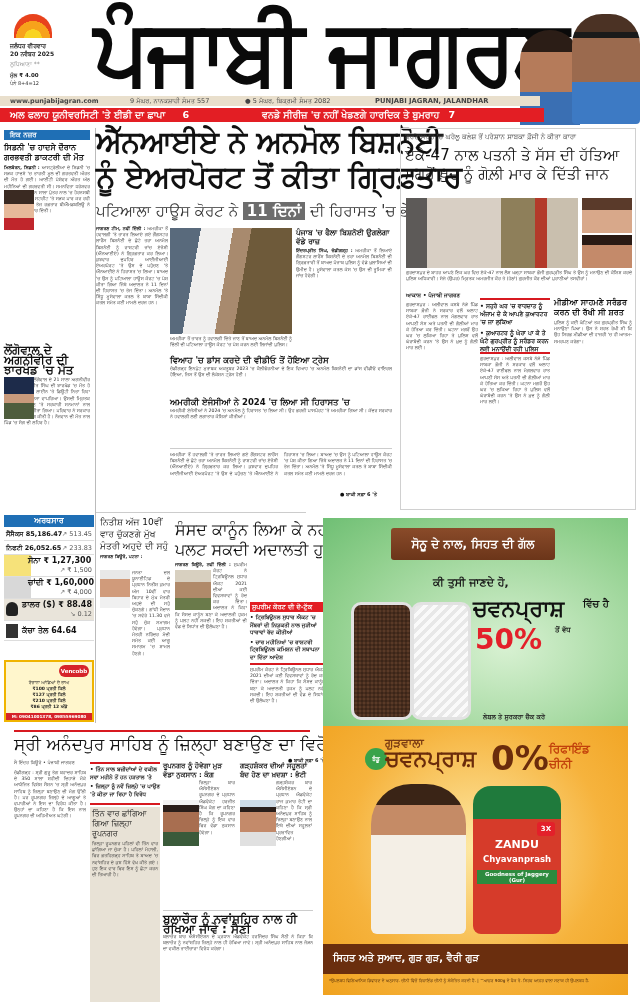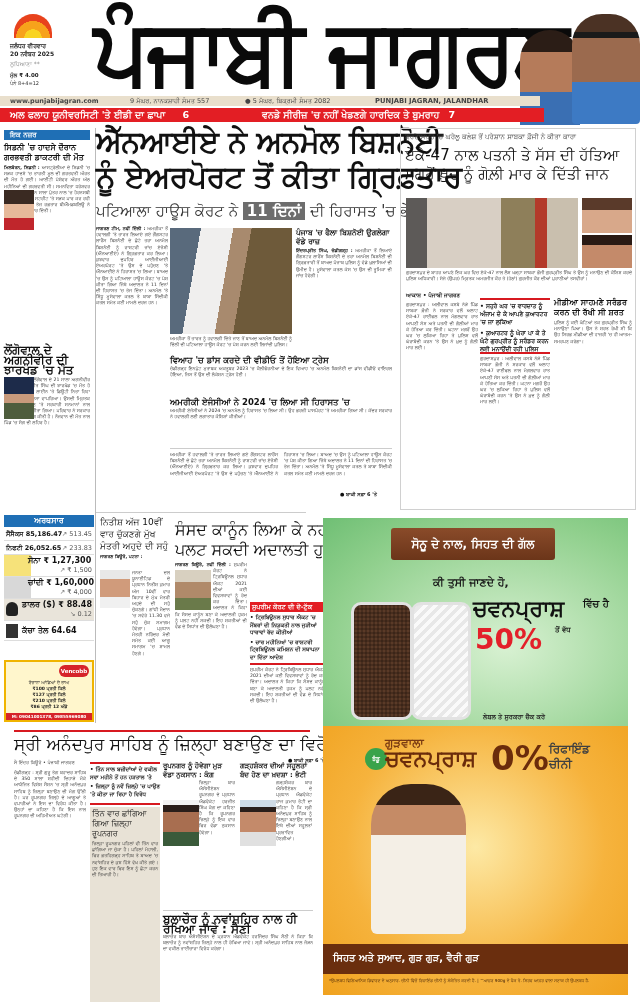--- a/index.html
+++ b/index.html
@@ -58,21 +58,21 @@
   .ad-50 { left:152px; top:105px; font-size:28px; font-weight:900; color:#e3202a; }
   .ad-vadh { left:232px; top:108px; font-size:7px; line-height:9px; font-weight:bold; }
   .ad-cheeni { left:152px; top:142px; font-size:30px; font-weight:900; color:#e3202a; }
   .ad-label { left:160px; top:195px; font-size:6.5px; font-weight:bold; color:#222; }
   .jar-brown { left:28px; top:84px; width:62px; height:118px; background: radial-gradient(circle, #5a3a27 0 1px, #3b2518 2px) 0 0/4px 4px; border:3px solid #e2e2e2; border-radius:10px; }
   .jar-white { left:88px; top:84px; width:60px; height:118px; background: linear-gradient(135deg,#fafafa 25%,#e8e8e8 25% 50%,#fafafa 50% 75%,#e8e8e8 75%) 0 0/10px 10px; border:3px solid #e2e2e2; border-radius:10px; }
   .ad-bottom { left:0; top:208px; width:305px; height:269px; background: radial-gradient(ellipse at 50% 45%, #fde9a5 0%, #f6b33d 60%, #f0a21f 100%); }
   .zandu-gur { left:62px; top:10px; font-size:12px; font-weight:bold; color:#7a3b12; }
   .zandu-chav { left:62px; top:20px; font-size:22px; font-weight:900; color:#6b2c0b; }
   .zandu-0 { left:168px; top:12px; font-size:34px; font-weight:900; color:#6b2c0b; }
-  .zandu-ref { left:226px; top:16px; font-size:12px; line-height:15px; font-weight:bold; color:#404040; }
+  .zandu-ref { left:226px; top:16px; font-size:12px; line-height:15px; font-weight:bold; color:#c2410c; }
   .zandu-logo { left:42px; top:22px; width:22px; height:22px; border-radius:50%; background:#39a34a; color:#fff; font-size:6px; text-align:center; line-height:22px; font-weight:bold; }
   .man { left:48px; top:58px; width:95px; height:150px; background: linear-gradient(180deg,#3a2416 0 14%,#c58b66 14% 34%,#f4efe6 34% 100%); border-radius:40px 40px 6px 6px; }
   .jar { left:150px; top:60px; width:88px; height:148px; background: linear-gradient(180deg,#1f7a3c 0 22%,#d63b2a 22% 100%); border-radius:18px 18px 8px 8px; color:#fff; text-align:center; }
   .jar .brand { position:absolute; top:52px; left:0; width:88px; font-size:11px; font-weight:bold; color:#fff; }
   .jar .prod { position:absolute; top:68px; left:0; width:88px; font-size:8.5px; font-weight:bold; color:#fff; }
   .jar .sub { position:absolute; top:84px; left:4px; width:80px; font-size:5.5px; font-weight:bold; background:#2d8a3e; padding:1px; }
   .ad-band { left:0; top:218px; width:305px; height:30px; background:#6a2e0e; }
   .band-text { left:10px; top:226px; font-size:10px; font-weight:bold; color:#fff; }
   .band-off { left:205px; top:218px; width:100px; height:30px; background:#e3202a; color:#fff; font-size:15px; font-weight:900; line-height:30px; text-align:center; clip-path: polygon(12% 0,100% 0,100% 100%,0 100%); }
   .ad-fine { left:6px; top:252px; width:295px; font-size:4.2px; color:#3a1a05; }
@@ -312,17 +312,23 @@
   <div class="abs" style="left:0;top:208px;width:305px;height:269px;">
     <div class="abs zandu-logo">ਝੰਡੂ</div>
     <div class="abs zandu-gur">ਗੁੜਵਾਲਾ</div>
     <div class="abs zandu-chav">ਚਵਨਪ੍ਰਾਸ਼</div>
     <div class="abs zandu-0">0%</div>
     <div class="abs zandu-ref">
       <div>ਰਿਫਾਇੰਡ</div>
       <div>ਚੀਨੀ</div>
     </div>
     <div class="abs man"></div>
+    <div class="abs jar">
+      <div style="position:absolute;right:6px;top:36px;width:18px;height:14px;background:#e3202a;border-radius:3px;font-size:7px;line-height:14px;font-weight:bold;">3X</div>
+      <div class="brand">ZANDU</div>
+      <div class="prod">Chyavanprash</div>
+      <div class="sub">Goodness of Jaggery (Gur)</div>
+    </div>
     <div class="abs ad-band"></div>
     <div class="abs band-text">ਸਿਹਤ ਅਤੇ ਸੁਆਦ, ਗੁੜ ਗੁੜ, ਵੈਰੀ ਗੁੜ</div>
     <div class="abs ad-fine">*ਉਪਲਬਧ ਵਿਗਿਆਨਿਕ ਡਿਵਾਰਟ ਦੇ ਅਨੁਸਾਰ. ਚੀਨੀ ਵਿੱਚੋਂ ਰਿਫਾਇੰਡ ਚੀਨੀ ਨੂੰ ਸੰਕੇਤਿਤ ਕਰਦੀ ਹੈ. | ^ਆਫ਼ਰ 900g ਦੇ ਪੈਕ ਤੇ. ਸਿਰਫ ਆਫ਼ਰ ਵਾਲਾ ਸਟਾਕ ਹੀ ਉਪਲਬਧ ਹੈ.</div>
   </div>
 </div>
 
 </body></html>

